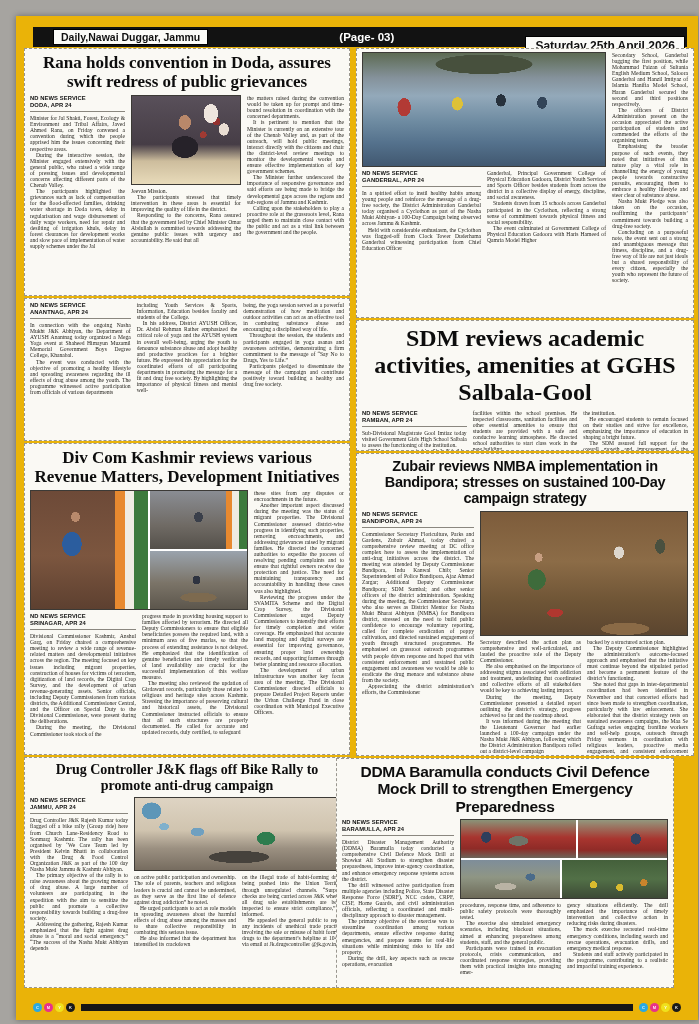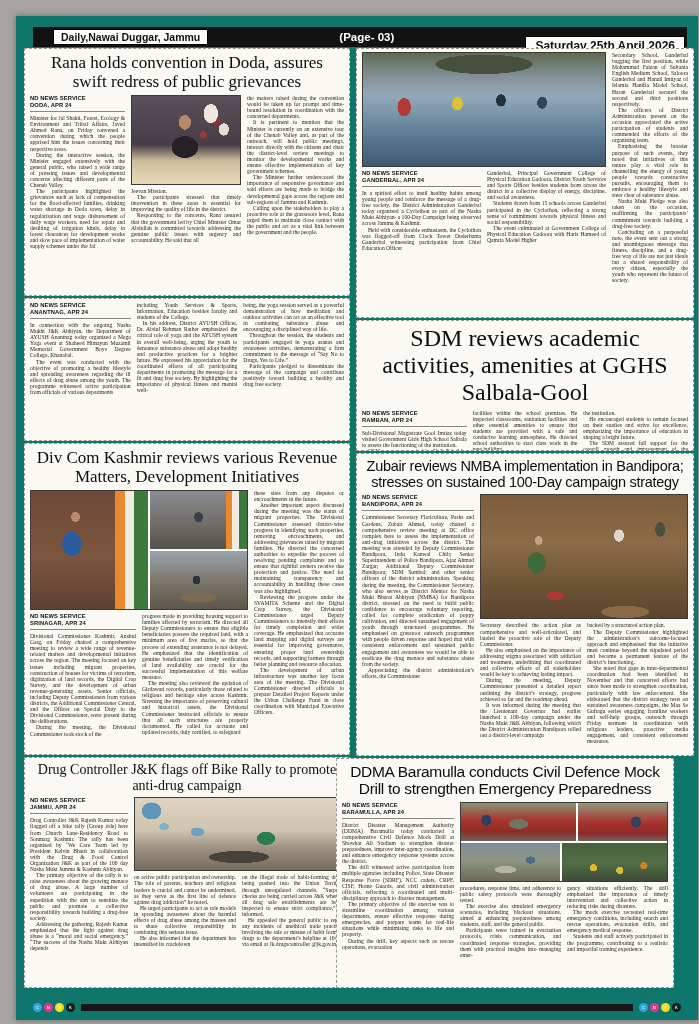--- a/index.html
+++ b/index.html
@@ -1,25 +1,25 @@
 <!DOCTYPE html>
 <html><head>
 <meta charset="utf-8">
 <style>
   html,body{margin:0;padding:0;background:#a6a4a0;font-family:"Liberation Serif",serif;}
   .stage{position:relative;width:699px;height:1024px;background:#a6a4a0;overflow:hidden;}
-  .page{position:absolute;left:16px;top:16px;width:682px;height:1004px;background:#0f766e;box-shadow:0 0 6px rgba(0,0,0,.35);}
+  .page{position:absolute;left:16px;top:16px;width:682px;height:1004px;background:#eab308;box-shadow:0 0 6px rgba(0,0,0,.35);}
   
   .hdrbar{position:absolute;left:17px;top:11px;width:654px;height:20px;background:#121212;display:flex;align-items:center;}
   .mastbox{background:#fbfbf8;border:1px solid #000;margin-left:20px;padding:1px 7px;font:bold 10.5px "Liberation Sans",sans-serif;color:#111;white-space:nowrap;}
   .pglabel{flex:1;text-align:center;color:#fff;font:bold 11.5px "Liberation Sans",sans-serif;}
   .datebox{background:#fbfbf8;border:1px solid #000;margin-right:2px;padding:1.5px 9px;font:bold 12px "Liberation Sans",sans-serif;color:#111;white-space:nowrap;margin-top:17px;}
   
   .art{position:absolute;border:1px dashed #99968e;background:#faf9f4;padding:3px 5px;box-sizing:border-box;overflow:hidden;}
-  .hl{font-weight:normal;text-align:center;line-height:1.12;margin:1px 2px 4px;color:#0d0d0d;}
+  .hl{font-weight:bold;text-align:center;line-height:1.12;margin:1px 2px 4px;color:#0d0d0d;}
   .hl.serif{font-family:"Liberation Serif",serif;}
   .hl.sans{font-family:"Liberation Sans",sans-serif;letter-spacing:-0.3px;}
   .cols{display:flex;gap:6px;align-items:flex-start;}
   .col{flex:1;min-width:0;}
   .paras p{margin:0;font-size:5.6px;line-height:6.1px;text-align:justify;color:#26241f;}
   .paras p + p{text-indent:6px;}
   .byline{font-family:"Liberation Sans",sans-serif;font-weight:bold;font-size:5.8px;line-height:7px;color:#111;border-bottom:1px solid #8a877f;padding-bottom:2px;margin-bottom:3px;letter-spacing:.1px;}
   .photo{border:1px solid #3c3a36;margin-bottom:3px;box-sizing:border-box;}
   
   .ph-rana{height:90px;background:

